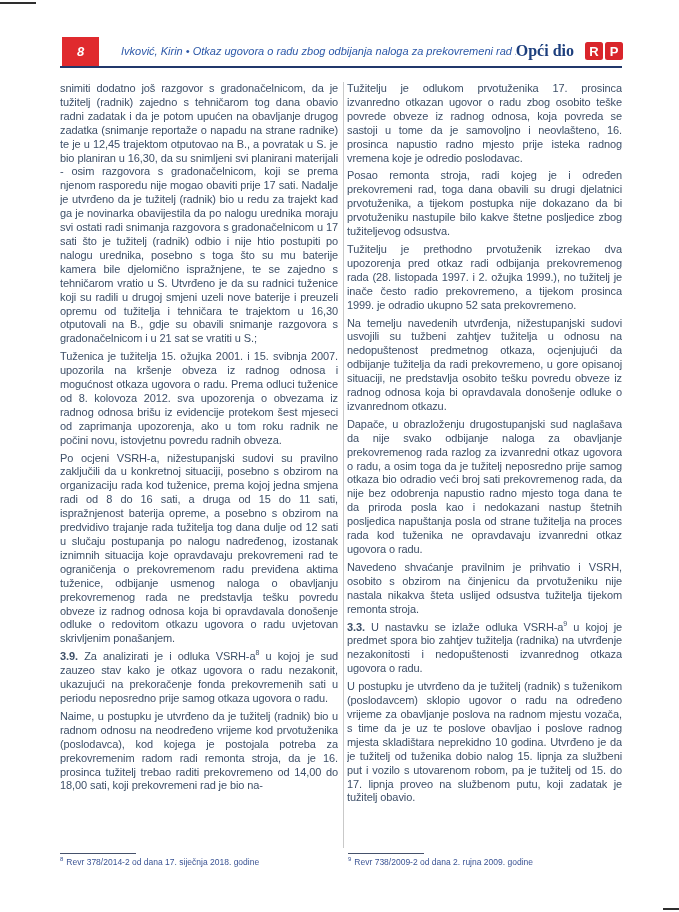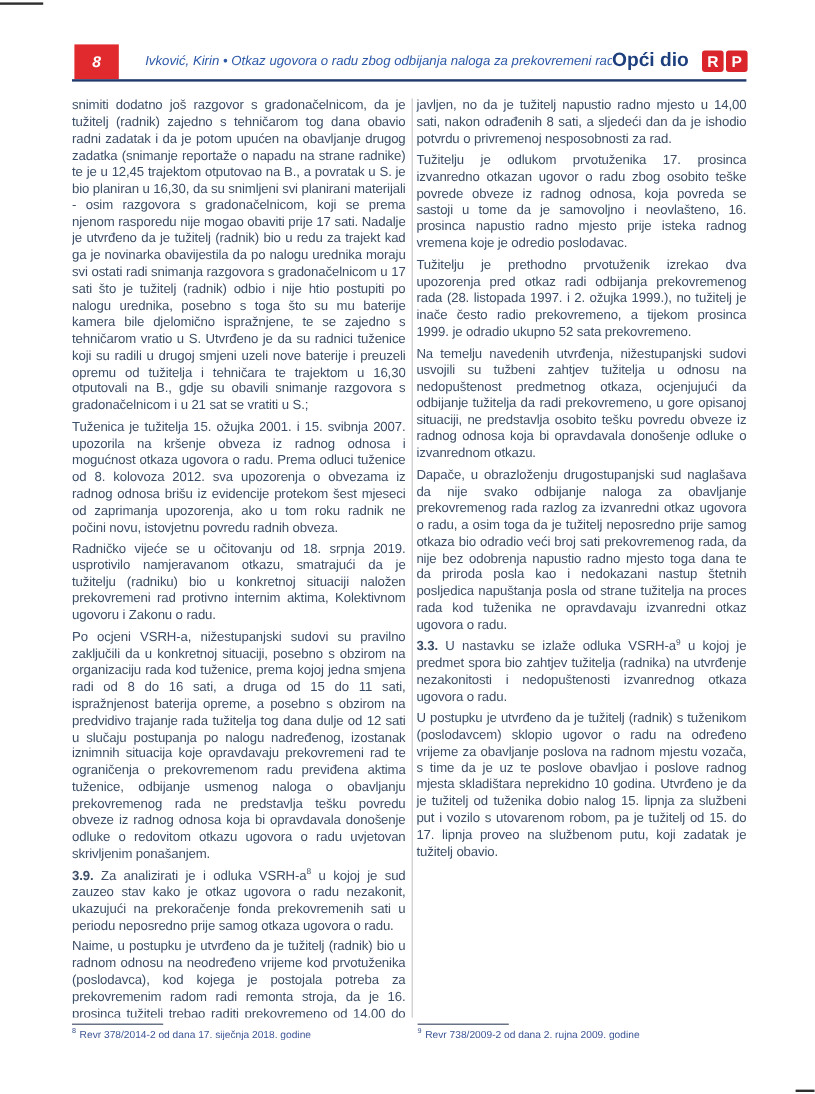--- a/index.html
+++ b/index.html
@@ -15,21 +15,21 @@
   .header { position:absolute; left:62px; top:36px; width:561px; height:30px; display:flex; align-items:center; }
   .pagenum {
     width:37px; height:29px; background:#e02a2e; color:#ffffff;
     font-style:italic; font-weight:bold; font-size:13px;
     display:flex; align-items:center; justify-content:center; flex:0 0 auto;
   }
   .running-title {
     margin-left:22px; font-style:italic; font-size:11px; color:#2d58a8; flex:1 1 auto;
     white-space:nowrap; overflow:hidden;
   }
-  .section-label { font-weight:bold; font-size:16px; color:#1d3f7d; margin-right:11px; white-space:nowrap; }
+  .section-label { font-weight:bold; font-size:16px; color:#1d3f7d; margin-right:11px; white-space:nowrap;font-family:Liberation Serif, serif; }
   .logo { display:flex; gap:2px; flex:0 0 auto; }
   .logo-box {
     width:18px; height:18px; background:#d9252b; border-radius:2.5px; color:#ffffff;
     font-weight:bold; font-size:13px; display:flex; align-items:center; justify-content:center;
   }
   .header-rule { position:absolute; left:60px; top:66px; width:562px; height:2px; background:#21386b; }
 
   
   .content {
     position:absolute; left:60px; top:82px; width:562px; height:766px;
@@ -67,34 +67,34 @@
       <div class="logo-box">P</div>
     </div>
   </div>
   <div class="header-rule"></div>
 
   <div class="content">
 
     <div class="col col-left">
       <p class="para"><span>snimiti dodatno još razgovor s gradonačelnicom, da je tužitelj (radnik) zajedno s tehničarom tog dana obavio radni zadatak i da je potom upućen na obavljanje drugog zadatka (snimanje reportaže o napadu na strane radnike) te je u 12,45 trajektom otputovao na B., a povratak u S. je bio planiran u 16,30, da su snimljeni svi planirani materijali - osim razgovora s gradonačelnicom, koji se prema njenom rasporedu nije mogao obaviti prije 17 sati. Nadalje je utvrđeno da je tužitelj (radnik) bio u redu za trajekt kad ga je novinarka obavijestila da po nalogu urednika moraju svi ostati radi snimanja razgovora s gradonačelnicom u 17 sati što je tužitelj (radnik) odbio i nije htio postupiti po nalogu urednika, posebno s toga što su mu baterije kamera bile djelomično ispražnjene, te se zajedno s tehničarom vratio u S. Utvrđeno je da su radnici tuženice koji su radili u drugoj smjeni uzeli nove baterije i preuzeli opremu od tužitelja i tehničara te trajektom u 16,30 otputovali na B., gdje su obavili snimanje razgovora s gradonačelnicom i u 21 sat se vratiti u S.;</span></p>
       <p class="para"><span>Tuženica je tužitelja 15. ožujka 2001. i 15. svibnja 2007. upozorila na kršenje obveza iz radnog odnosa i mogućnost otkaza ugovora o radu. Prema odluci tuženice od 8. kolovoza 2012. sva upozorenja o obvezama iz radnog odnosa brišu iz evidencije protekom šest mjeseci od zaprimanja upozorenja, ako u tom roku radnik ne počini novu, istovjetnu povredu radnih obveza.</span></p>
-      <p class="para"><span>Radničko vijeće se u očitovanju od 18. srpnja 2019. usprotivilo namjeravanom otkazu, smatrajući da je tužitelju (radniku) bio u konkretnoj situaciji naložen prekovremeni rad protivno internim aktima, Kolektivnom ugovoru i Zakonu o radu.</span></p>
       <p class="para"><span>Po ocjeni VSRH-a, nižestupanjski sudovi su pravilno zaključili da u konkretnoj situaciji, posebno s obzirom na organizaciju rada kod tuženice, prema kojoj jedna smjena radi od 8 do 16 sati, a druga od 15 do 11 sati, ispražnjenost baterija opreme, a posebno s obzirom na predvidivo trajanje rada tužitelja tog dana dulje od 12 sati u slučaju postupanja po nalogu nadređenog, izostanak iznimnih situacija koje opravdavaju prekovremeni rad te ograničenja o prekovremenom radu previđena aktima tuženice, odbijanje usmenog naloga o obavljanju prekovremenog rada ne predstavlja tešku povredu obveze iz radnog odnosa koja bi opravdavala donošenje odluke o redovitom otkazu ugovora o radu uvjetovan skrivljenim ponašanjem.</span></p>
       <p class="para"><span class="pnum">3.9.</span><span> Za analizirati je i odluka VSRH-a</span><sup>8</sup><span> u kojoj je sud zauzeo stav kako je otkaz ugovora o radu nezakonit, ukazujući na prekoračenje fonda prekovremenih sati u periodu neposredno prije samog otkaza ugovora o radu.</span></p>
       <p class="para"><span>Naime, u postupku je utvrđeno da je tužitelj (radnik) bio u radnom odnosu na neodređeno vrijeme kod prvotuženika (poslodavca), kod kojega je postojala potreba za prekovremenim radom radi remonta stroja, da je 16. prosinca tužitelj trebao raditi prekovremeno od 14,00 do 18,00 sati, koji prekovremeni rad je bio na-</span></p>
     </div>
 
     <div class="col-divider"></div>
 
     <div class="col col-right">
-      <p class="para"><span>javljen, no da je tužitelj napustio radno mjesto u 14,00 sati, nakon odrađenih 8 sati, a sljedeći dan da je ishodio potvrdu o privremenoj nesposobnosti za rad.</span></p>
       <p class="para"><span>Tužitelju je odlukom prvotuženika 17. prosinca izvanredno otkazan ugovor o radu zbog osobito teške povrede obveze iz radnog odnosa, koja povreda se sastoji u tome da je samovoljno i neovlašteno, 16. prosinca napustio radno mjesto prije isteka radnog vremena koje je odredio poslodavac.</span></p>
+      <p class="para"><span>Posao remonta stroja, radi kojeg je i određen prekovremeni rad, toga dana obavili su drugi djelatnici prvotuženika, a tijekom postupka nije dokazano da bi prvotuženiku nastupile bilo kakve štetne posljedice zbog tužiteljevog odsustva.</span></p>
       <p class="para"><span>Tužitelju je prethodno prvotuženik izrekao dva upozorenja pred otkaz radi odbijanja prekovremenog rada (28. listopada 1997. i 2. ožujka 1999.), no tužitelj je inače često radio prekovremeno, a tijekom prosinca 1999. je odradio ukupno 52 sata prekovremeno.</span></p>
       <p class="para"><span>Na temelju navedenih utvrđenja, nižestupanjski sudovi usvojili su tužbeni zahtjev tužitelja u odnosu na nedopuštenost predmetnog otkaza, ocjenjujući da odbijanje tužitelja da radi prekovremeno, u gore opisanoj situaciji, ne predstavlja osobito tešku povredu obveze iz radnog odnosa koja bi opravdavala donošenje odluke o izvanrednom otkazu.</span></p>
       <p class="para"><span>Dapače, u obrazloženju drugostupanjski sud naglašava da nije svako odbijanje naloga za obavljanje prekovremenog rada razlog za izvanredni otkaz ugovora o radu, a osim toga da je tužitelj neposredno prije samog otkaza bio odradio veći broj sati prekovremenog rada, da nije bez odobrenja napustio radno mjesto toga dana te da priroda posla kao i nedokazani nastup štetnih posljedica napuštanja posla od strane tužitelja na proces rada kod tuženika ne opravdavaju izvanredni otkaz ugovora o radu.</span></p>
+      <p class="para"><span>Navedeno shvaćanje pravilnim je prihvatio i VSRH, osobito s obzirom na činjenicu da prvotuženiku nije nastala nikakva šteta uslijed odsustva tužitelja tijekom remonta stroja.</span></p>
       <p class="para"><span class="pnum">3.3.</span><span> U nastavku se izlaže odluka VSRH-a</span><sup>9</sup><span> u kojoj je predmet spora bio zahtjev tužitelja (radnika) na utvrđenje nezakonitosti i nedopuštenosti izvanrednog otkaza ugovora o radu.</span></p>
       <p class="para"><span>U postupku je utvrđeno da je tužitelj (radnik) s tuženikom (poslodavcem) sklopio ugovor o radu na određeno vrijeme za obavljanje poslova na radnom mjestu vozača, s time da je uz te poslove obavljao i poslove radnog mjesta skladištara neprekidno 10 godina. Utvrđeno je da je tužitelj od tuženika dobio nalog 15. lipnja za službeni put i vozilo s utovarenom robom, pa je tužitelj od 15. do 17. lipnja proveo na službenom putu, koji zadatak je tužitelj obavio.</span></p>
     </div>
 
   </div>
 
   <div class="footnote footnote-left">
     <div class="fn-rule"></div>
     <div class="fn-text"><sup>8</sup><span>Revr 378/2014-2 od dana 17. siječnja 2018. godine</span></div>
   </div>

